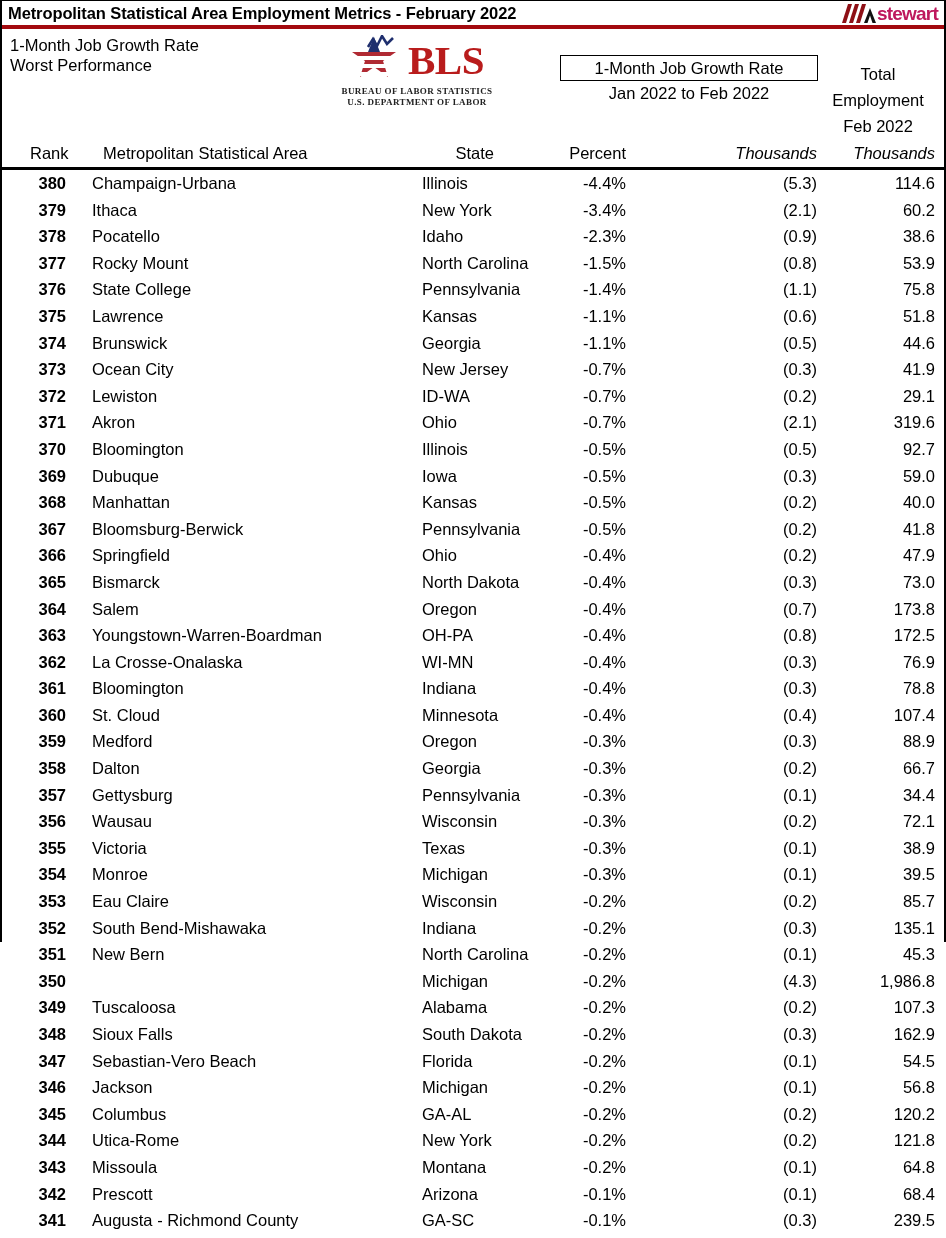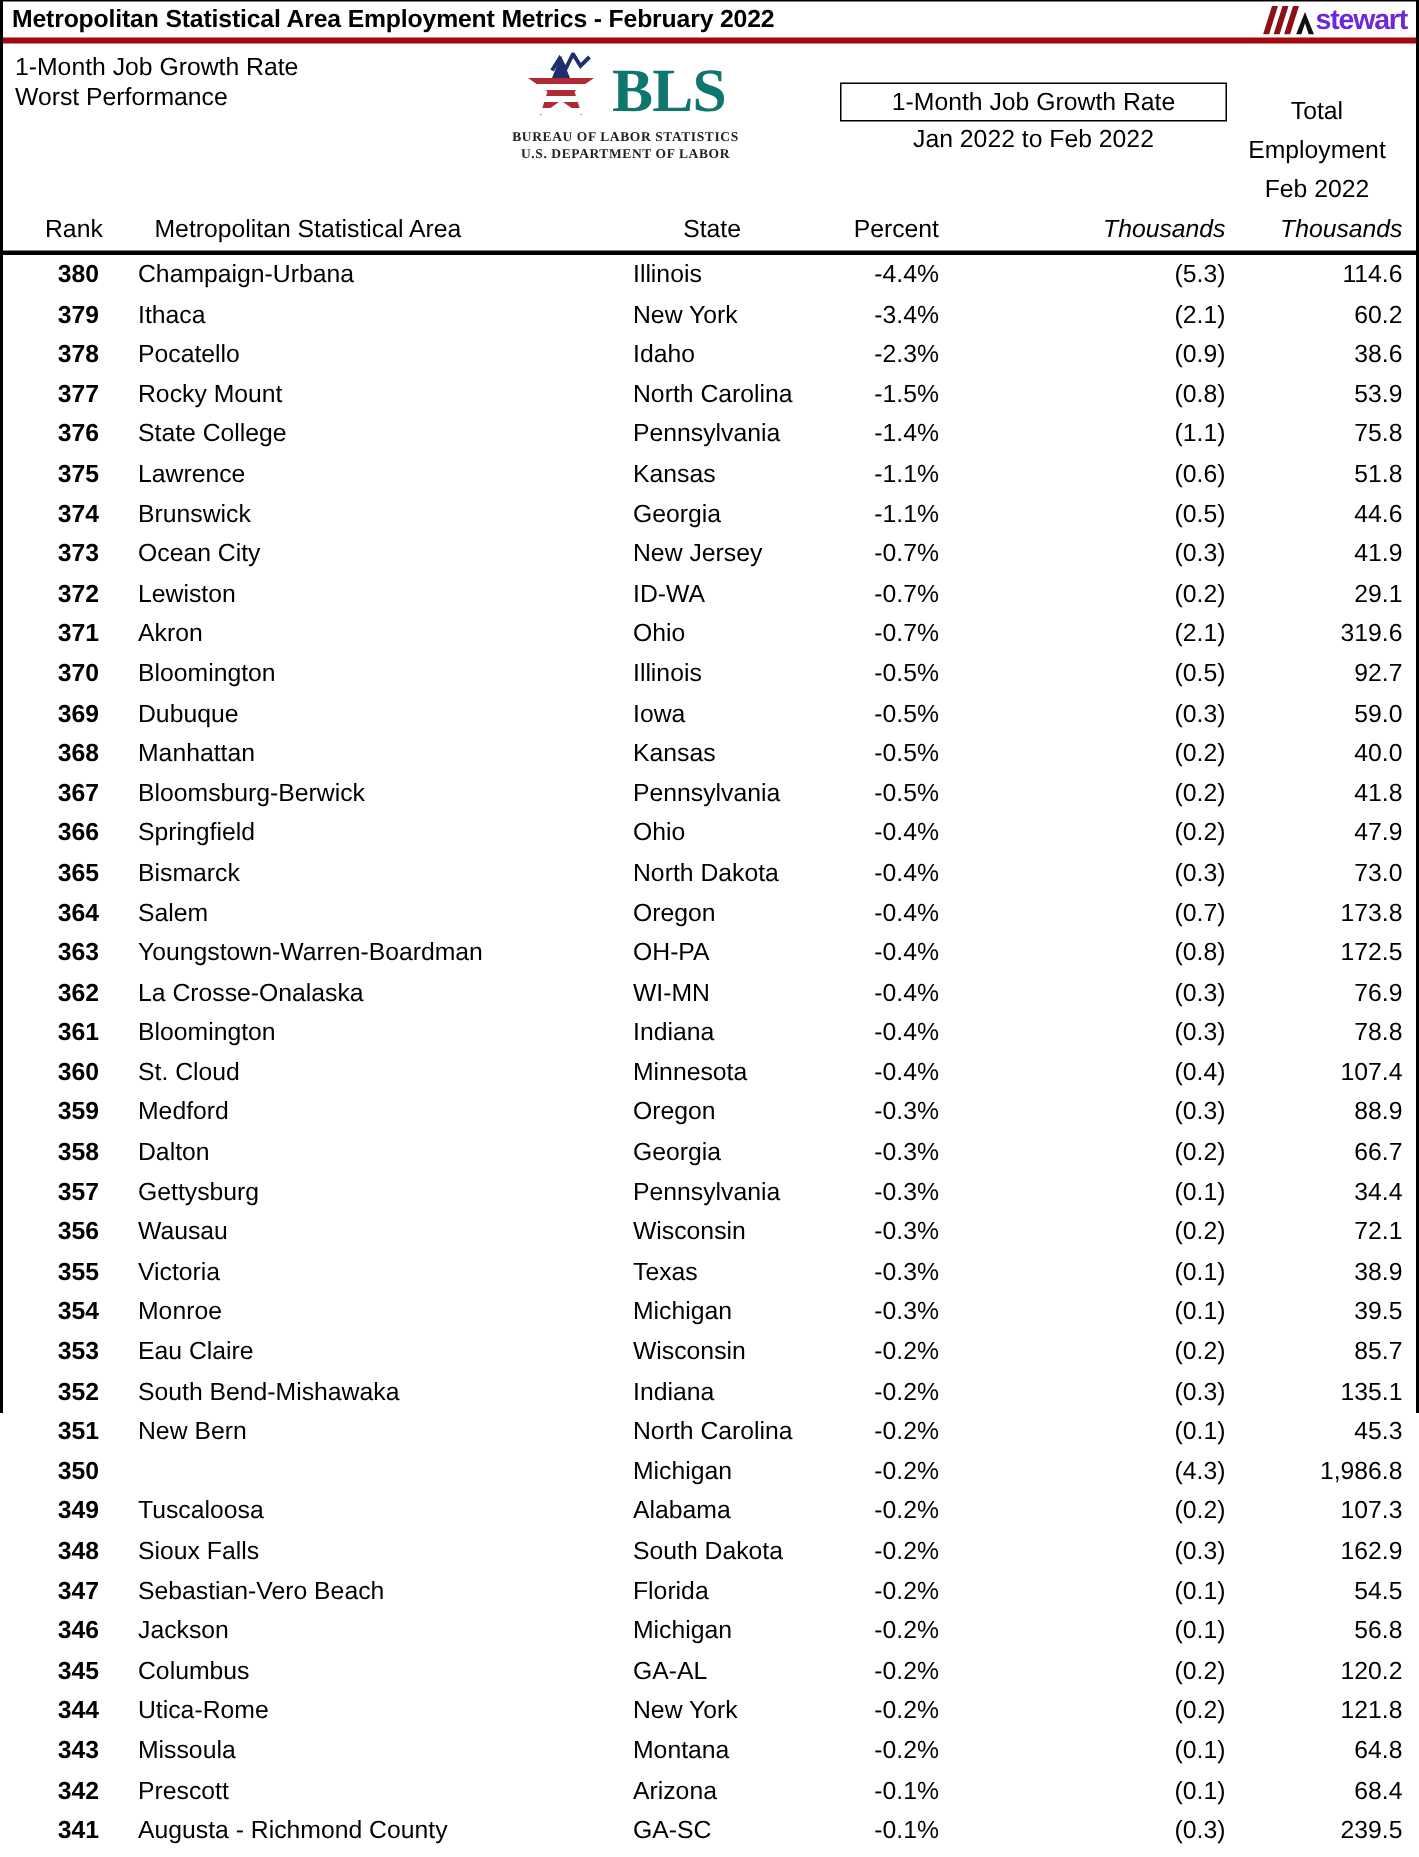--- a/index.html
+++ b/index.html
@@ -54,21 +54,21 @@
   }
   .logo-slashes {
     display: block;
     line-height: 0;
   }
   .logo-word {
     font-size: 19px;
     font-weight: 700;
     letter-spacing: -0.8px;
     line-height: 1;
-    color: #6d28d9;
+    color: #be185d;
   }
 
   .red-rule {
     height: 4px;
     background: #a3090e;
     width: 100%;
   }
 
   
   .header-block {
@@ -97,21 +97,21 @@
     justify-content: center;
     gap: 6px;
     height: 46px;
   }
   .bls-word {
     font-family: "Liberation Serif", serif;
     font-size: 41px;
     font-weight: 700;
     letter-spacing: -0.5px;
     line-height: 1;
-    color: #0f766e;
+    color: #b91c1c;
   }
   .bls-sub {
     font-family: "Liberation Serif", serif;
     font-size: 9px;
     font-weight: 700;
     letter-spacing: 0.4px;
     line-height: 11px;
     color: #222;
     margin-top: 3px;
   }

